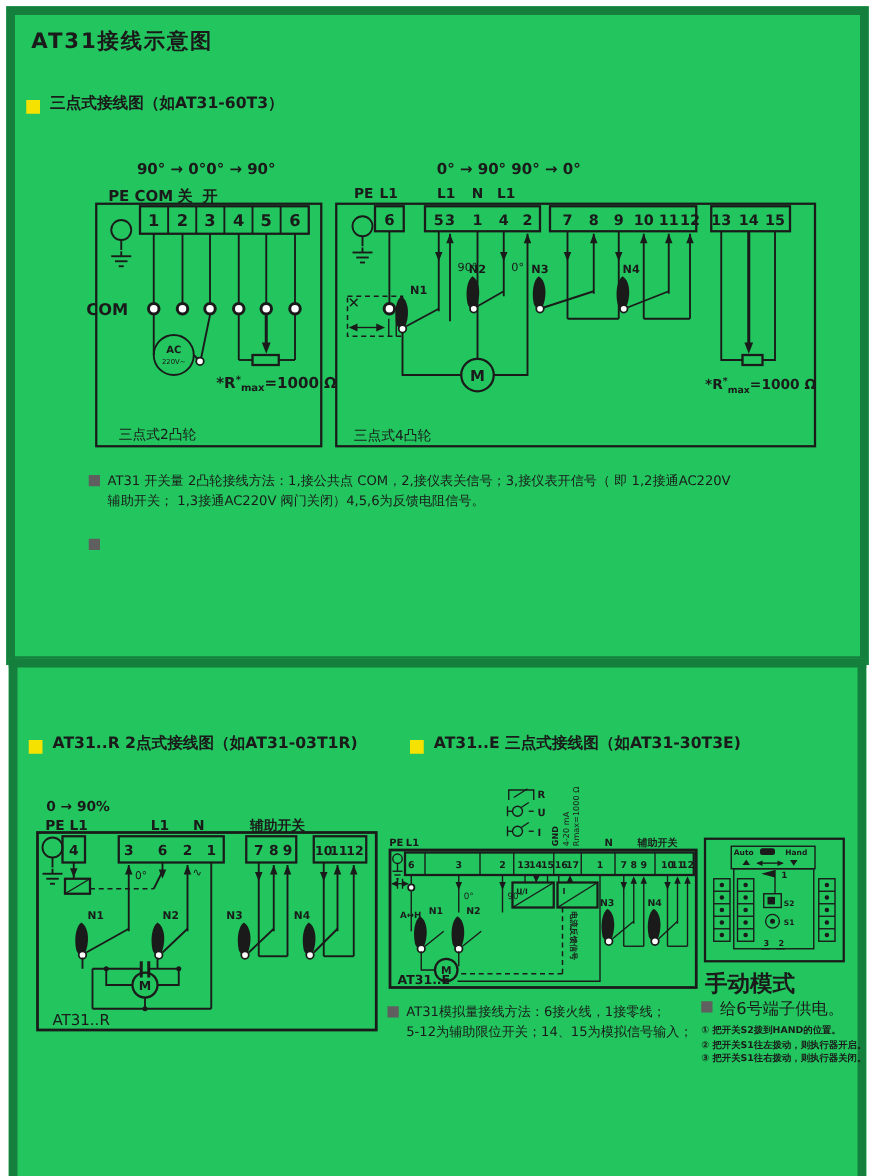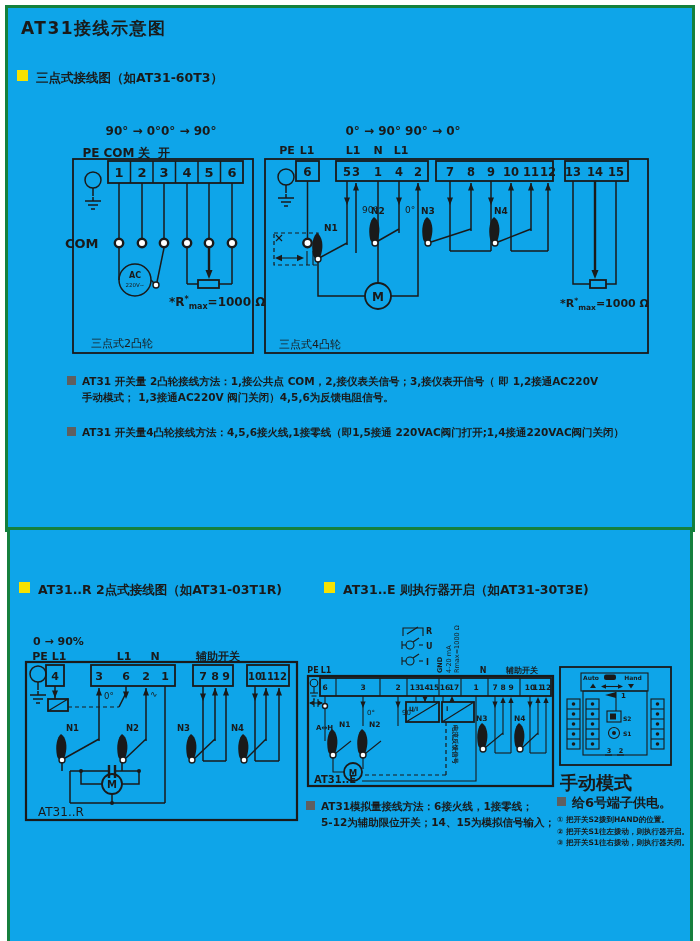--- a/index.html
+++ b/index.html
@@ -1,27 +1,27 @@
 <!DOCTYPE html>
 <html><head>
 <meta charset="utf-8">
 <style>
 *{margin:0;padding:0;box-sizing:border-box}
 html,body{background:#fff}
 body{width:700px;height:941px;position:relative;font-family:"DejaVu Sans","Liberation Sans",sans-serif;color:#1a1a1a}
 .page{position:absolute;inset:0;background:#fff}
-.panel{position:absolute;background:#0ea5e9;border:3px solid #15803d}
+.panel{position:absolute;background:#22c55e;border:7px solid #15803d}
 .panel1{left:5px;top:5px;width:690px;height:527px}
 .panel2{left:7px;top:527px;width:686px;height:440px;border-bottom:7px solid #000}
 .abs{position:absolute}
 .title{font-size:17px;font-weight:bold;letter-spacing:1.5px}
-.sec-head{display:flex;align-items:flex-start;gap:8px}
+.sec-head{display:flex;align-items:flex-end;gap:8px}
 .ybullet{width:11px;height:11px;background:#f6e200;flex:0 0 auto}
 .sec-title{font-size:12.5px;font-weight:bold}
-.note{display:flex;gap:6px;font-weight:bold}
+.note{display:flex;gap:6px;font-weight:normal}
 .gbullet{flex:0 0 auto;width:9px;height:9px;background:#5f5f5f;margin-top:3px}
 .nlines{font-size:10.5px;line-height:16px;white-space:nowrap}
 .cap-man{font-size:18px;font-weight:bold}
 .steps{font-size:7.5px;font-weight:bold;line-height:11.5px;margin-top:2px;white-space:nowrap}
 .nm-title{font-size:13px}
 svg.diag{position:absolute;overflow:visible}
 svg text{font-family:"DejaVu Sans","Liberation Sans",sans-serif;fill:#1a1a1a}
 .w{stroke:#1a1a1a;stroke-width:1.5;fill:none}
 .w1{stroke:#1a1a1a;stroke-width:1.1;fill:none}
 .w2{stroke:#1a1a1a;stroke-width:2.4;fill:none}
@@ -250,39 +250,38 @@
         <rect x="327" y="159" width="16" height="8" fill="#fff" class="bx"></rect>
       </g>
       <text x="297" y="186" font-size="11" class="tb"><tspan>*R</tspan><tspan dy="-4" font-size="7.5">*</tspan><tspan dy="7" font-size="7.5">max</tspan><tspan dy="-3" font-size="11">=1000 Ω</tspan></text>
       <text x="16" y="227" font-size="11">三点式4凸轮</text>
     </svg>
 
     <div class="abs note" style="left:59px;top:365px;width:615px">
       <span class="gbullet"></span>
       <div class="nlines">
         <div>AT31 开关量 2凸轮接线方法：1,接公共点 COM，2,接仪表关信号；3,接仪表开信号（ 即 1,2接通AC220V</div>
-        <div>手动模式； 1,3接通AC220V 阀门关闭）4,5,6为反馈电阻信号。</div>
+        <div>辅助开关； 1,3接通AC220V 阀门关闭）4,5,6为反馈电阻信号。</div>
       </div>
     </div>
     <div class="abs note" style="left:59px;top:416px;width:625px">
       <span class="gbullet"></span>
       <div class="nlines">
-        <div>AT31 开关量4凸轮接线方法：4,5,6接火线,1接零线（即1,5接通 220VAC阀门打开;1,4接通220VAC阀门关闭）</div>
       </div>
     </div>
   </section>
 
   <section class="panel panel2">
     <div class="abs sec-head" style="left:9px;top:52px">
       <span class="ybullet"></span>
       <span class="sec-title">AT31..R 2点式接线图（如AT31-03T1R)</span>
     </div>
     <div class="abs sec-head" style="left:314px;top:52px">
       <span class="ybullet"></span>
-      <span class="sec-title">AT31..E 则执行器开启（如AT31-30T3E)</span>
+      <span class="sec-title">AT31..E 三点式接线图（如AT31-30T3E)</span>
     </div>
 
     <svg class="diag" style="left:15px;top:101px" width="276" height="192" viewBox="0 0 276 192">
       <text x="8" y="14" font-size="11" class="tb">0 → 90%</text>
       <text x="15" y="29" font-size="11" class="tb" text-anchor="middle">PE</text>
       <text x="34" y="29" font-size="11" class="tb" text-anchor="middle">L1</text>
       <text x="99" y="29" font-size="11" class="tb" text-anchor="middle">L1</text>
       <text x="130" y="29" font-size="11" class="tb" text-anchor="middle">N</text>
       <text x="193" y="29" font-size="11" class="tb" text-anchor="middle">辅助开关</text>
 

